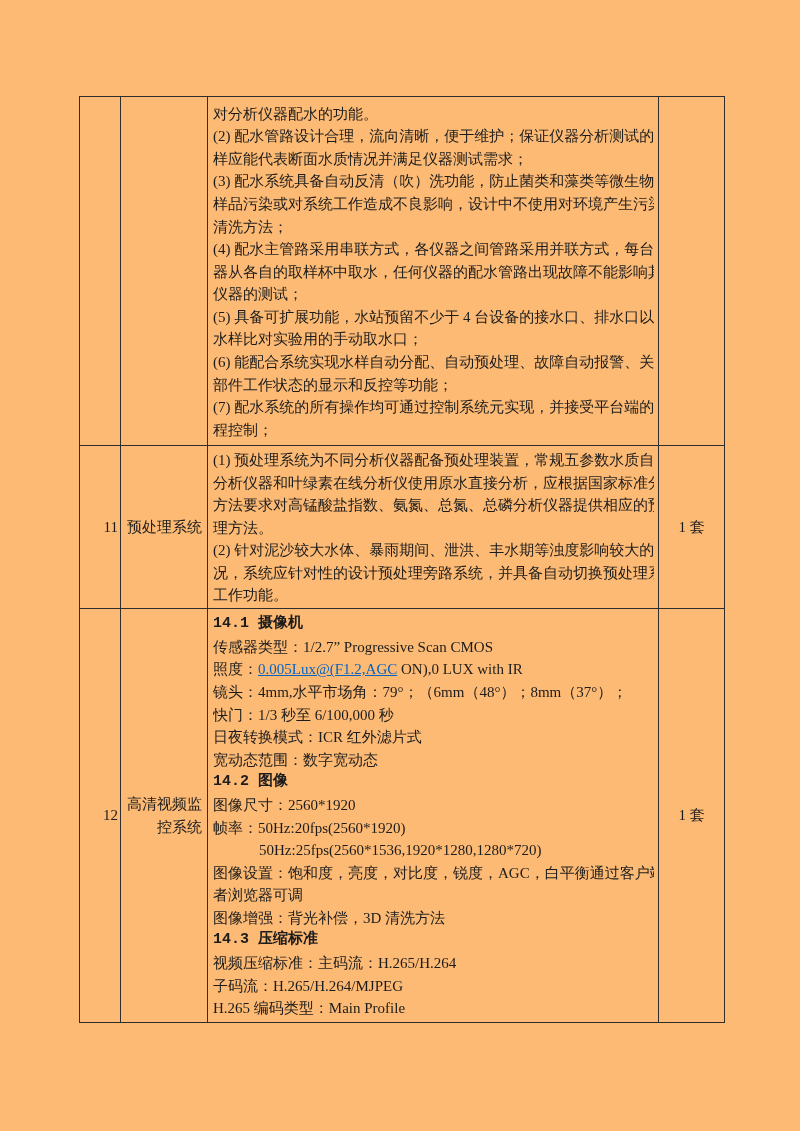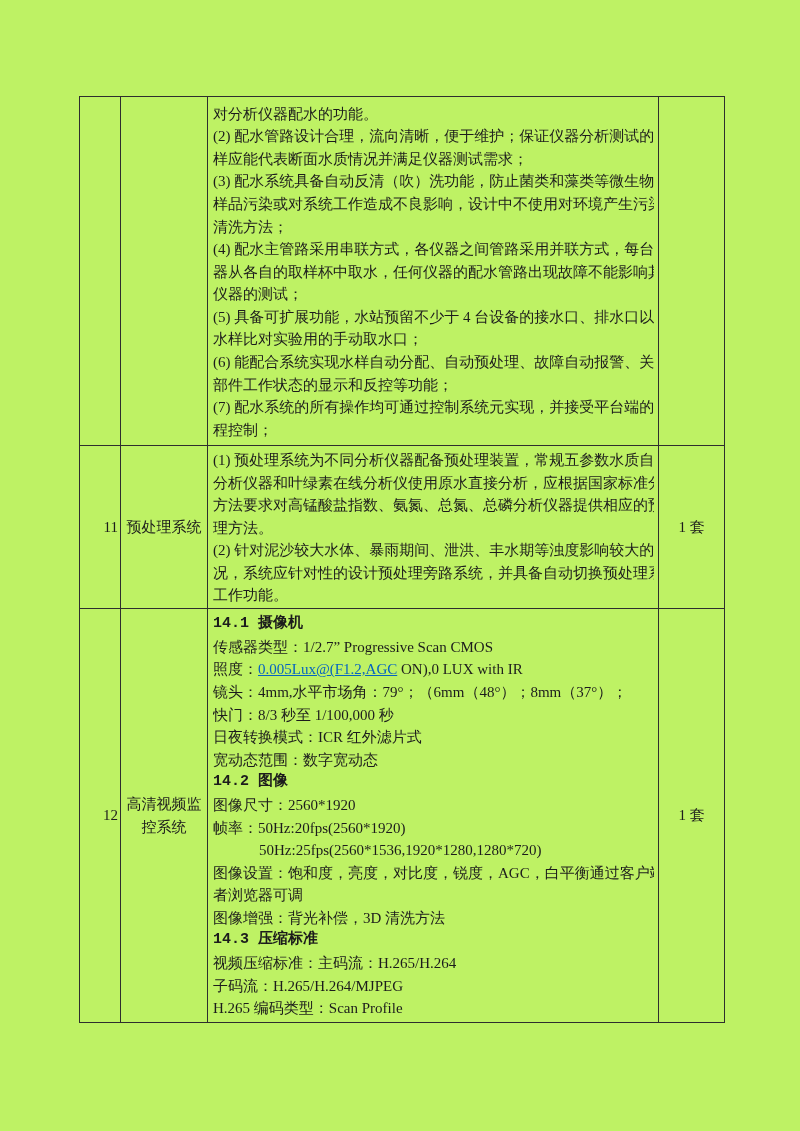--- a/index.html
+++ b/index.html
@@ -12,42 +12,42 @@
     height: 1131px;
     position: relative;
     font-family: "Liberation Serif", "DejaVu Serif", serif;
     color: #1c1c1c;
     overflow: hidden;
   }
   .page {
     position: absolute;
     left: 0; top: 0;
     width: 800px; height: 1131px;
-    background: #bef264;
+    background: #fdba74;
   }
   table.spec-table {
     position: absolute;
     left: 79px;
     top: 96px;
     width: 645px;
     border-collapse: collapse;
     table-layout: fixed;
   }
   table.spec-table td {
     border: 1px solid #2e2e2e;
     font-size: 15px;
     vertical-align: middle;
     overflow: hidden;
   }
   td.num {
     text-align: right;
     padding: 0 2px;
   }
   td.name {
-    text-align: center;
+    text-align: right;
     padding: 0 5px;
     line-height: 22.6px;
   }
   td.qty {
     text-align: center;
     padding: 0 6px;
     white-space: nowrap;
     margin-left: 13px;
   }
   td.desc {
@@ -124,32 +124,32 @@
           <td class="qty">1 套</td>
         </tr>
         <tr class="row2">
           <td class="num">12</td>
           <td class="name">高清视频监控系统</td>
           <td class="desc">
             <div class="line bold">14.1 摄像机</div>
             <div class="line">传感器类型：1/2.7” Progressive Scan CMOS</div>
             <div class="line"><span>照度：</span><span class="hyperlink">0.005Lux@(F1.2,AGC</span><span> ON),0 LUX with IR</span></div>
             <div class="line">镜头：4mm,水平市场角：79°；（6mm（48°）；8mm（37°）；</div>
-            <div class="line">快门：8/3 秒至 1/100,000 秒</div>
+            <div class="line">快门：1/3 秒至 6/100,000 秒</div>
             <div class="line">日夜转换模式：ICR 红外滤片式</div>
             <div class="line">宽动态范围：数字宽动态</div>
             <div class="line bold">14.2 图像</div>
             <div class="line">图像尺寸：2560*1920</div>
             <div class="line">帧率：50Hz:20fps(2560*1920)</div>
             <div class="line indent">50Hz:25fps(2560*1536,1920*1280,1280*720)</div>
             <div class="line">图像设置：饱和度，亮度，对比度，锐度，AGC，白平衡通过客户端或</div>
             <div class="line">者浏览器可调</div>
             <div class="line">图像增强：背光补偿，3D 清洗方法</div>
             <div class="line bold">14.3 压缩标准</div>
             <div class="line">视频压缩标准：主码流：H.265/H.264</div>
             <div class="line">子码流：H.265/H.264/MJPEG</div>
-            <div class="line">H.265 编码类型：Scan Profile</div>
+            <div class="line">H.265 编码类型：Main Profile</div>
           </td>
           <td class="qty">1 套</td>
         </tr>
       </tbody>
   </table>
 </div>
 
 </body></html>

